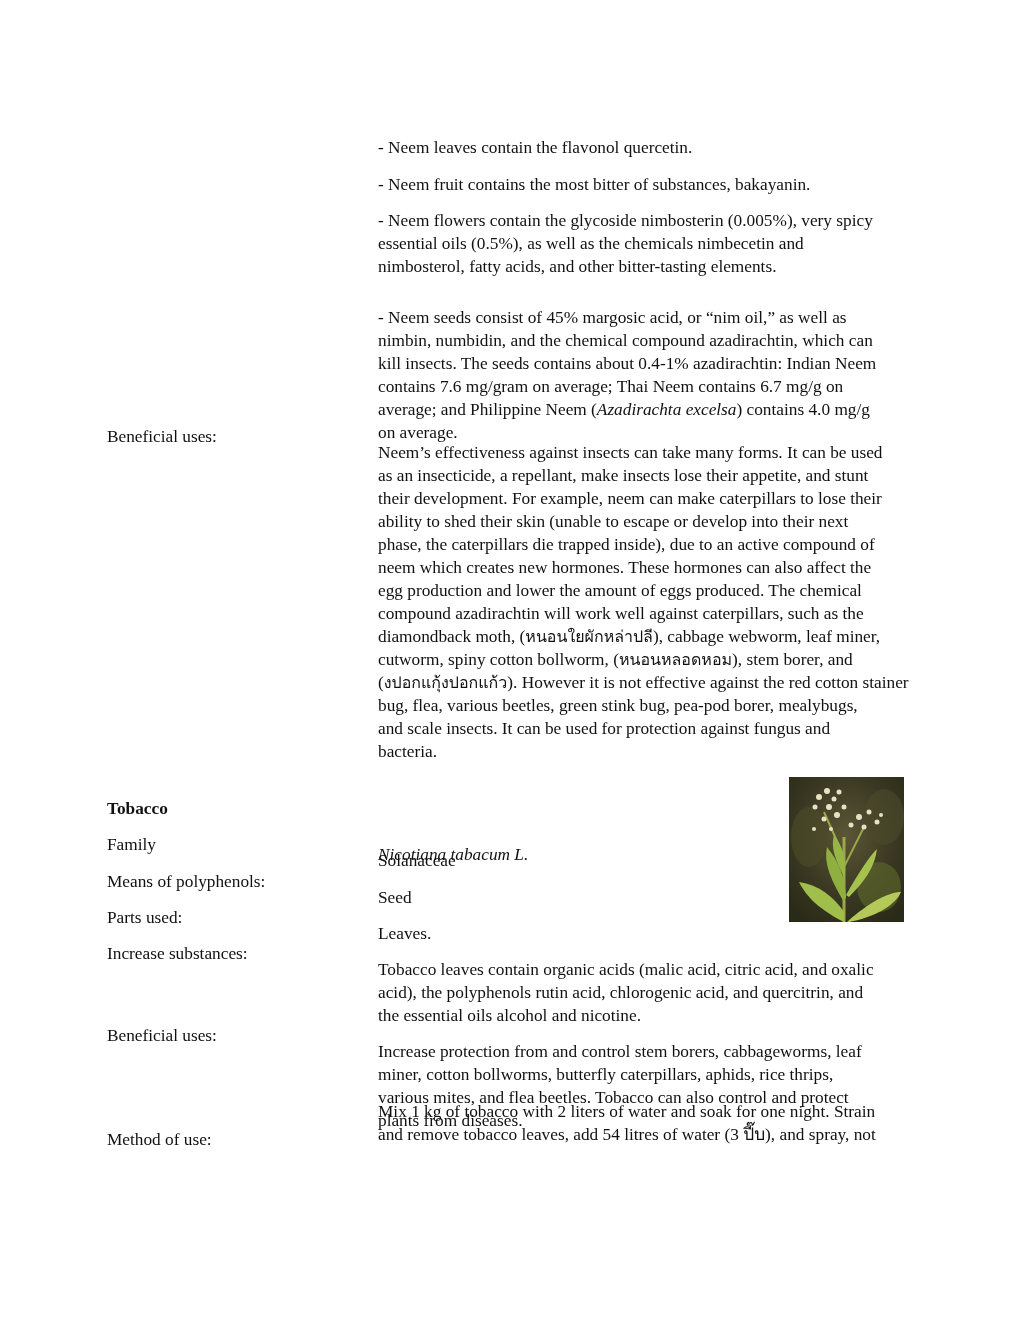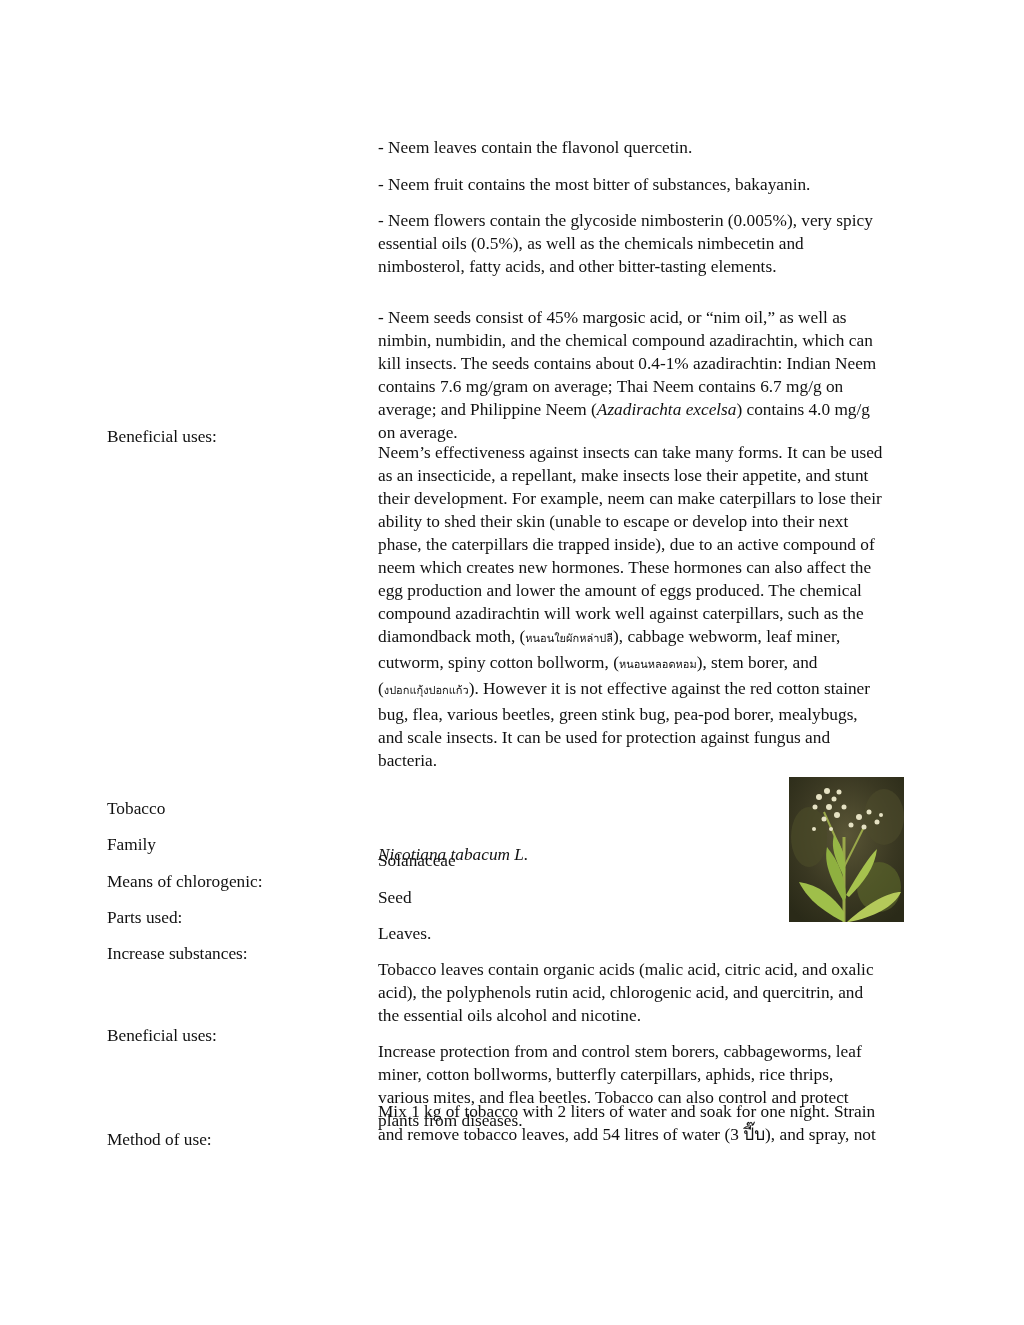--- a/index.html
+++ b/index.html
@@ -3,23 +3,23 @@
   <meta charset="utf-8">
   <style>
     html, body { margin: 0; padding: 0; background: #ffffff; }
     body {
       width: 1024px; height: 1325px; position: relative; overflow: hidden;
       font-family: "Liberation Serif", "DejaVu Serif", serif;
       font-size: 17.3px; line-height: 23px; color: #111111;
     }
     .para { position: absolute; left: 362px; width: 560px; white-space: pre-line; margin: 16px; }
     .label { position: absolute; left: 107px; margin: 0; white-space: nowrap; }
-    .bold { font-weight: normal; }
+    .bold { font-weight: bold; }
     .ital { font-style: italic; }
-    .thai { font-size: 11px; font-family: Liberation Mono, monospace; }
+    .thai { font-size: 16px; font-family: Liberation Serif, serif; }
     .plant-photo {
       position: absolute; left: 789px; top: 777px; width: 115px; height: 145px;
       overflow: hidden; background: #3d3a26;
     }
   </style>
 </head>
 <body>
 
 <p class="para" style="top:120px">- Neem leaves contain the flavonol quercetin.</p>
 <p class="para" style="top:157px">- Neem fruit contains the most bitter of substances, bakayanin.</p>
@@ -48,21 +48,21 @@
 bug, flea, various beetles, green stink bug, pea-pod borer, mealybugs,
 and scale insects. It can be used for protection against fungus and
 bacteria.</span></p>
 
 <p class="label bold" style="top:797px">Tobacco</p>
 <p class="para ital" style="top:827px">Nicotiana tabacum L.</p>
 
 <p class="label" style="top:833px">Family</p>
 <p class="para" style="top:833px">Solanaceae</p>
 
-<p class="label" style="top:870px">Means of chlorogenic:</p>
+<p class="label" style="top:870px">Means of polyphenols:</p>
 <p class="para" style="top:870px">Seed</p>
 
 <p class="label" style="top:906px">Parts used:</p>
 <p class="para" style="top:906px">Leaves.</p>
 
 <p class="label" style="top:942px">Increase substances:</p>
 <p class="para" style="top:942px">Tobacco leaves contain organic acids (malic acid, citric acid, and oxalic
 acid), the polyphenols rutin acid, chlorogenic acid, and quercitrin, and
 the essential oils alcohol and nicotine.</p>
 

